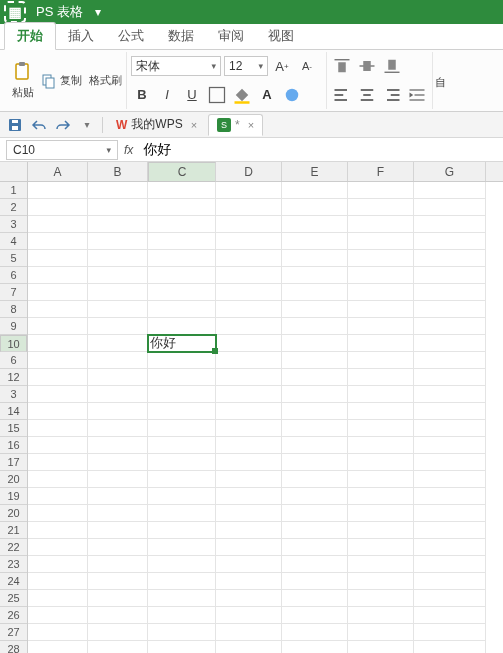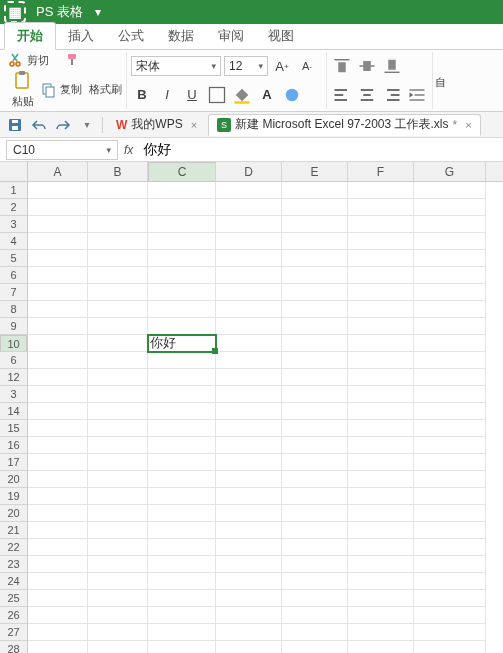--- a/index.html
+++ b/index.html
@@ -73,37 +73,20 @@
   <div class="tab active">开始</div>
   <div class="tab">插入</div>
   <div class="tab">公式</div>
   <div class="tab">数据</div>
   <div class="tab">审阅</div>
   <div class="tab">视图</div>
 </div>
 
 <div class="ribbon">
   <div class="rgrp">
-    <div class="rrow">
-      <span class="icon">
-          <svg viewBox="0 0 16 16">
-            <path d="M4 2l5 7M10 2l-5 7" stroke="#4a8" stroke-width="1.5" fill="none"></path>
-            <circle cx="4" cy="12" r="2" fill="none" stroke="#d60" stroke-width="1.5"></circle>
-            <circle cx="10" cy="12" r="2" fill="none" stroke="#d60" stroke-width="1.5"></circle>
-          </svg>
-        </span>
-      <span class="lbl">剪切</span>
-      <span style="width:10px"></span>
-      <span class="icon">
-          <svg viewBox="0 0 16 16">
-            <rect x="3" y="2" width="8" height="5" fill="#e8a" rx="1"></rect>
-            <rect x="6" y="7" width="2" height="6" fill="#888"></rect>
-          </svg>
-        </span>
-    </div>
     <div class="rrow">
       <div class="bigbtn">
         <span class="icon">
             <svg viewBox="0 0 22 22">
               <rect x="4" y="3" width="12" height="15" fill="#fff" stroke="#c90" stroke-width="1.5" rx="1"></rect>
               <rect x="7" y="1" width="6" height="4" fill="#888" rx="1"></rect>
             </svg>
           </span>
         <span class="lbl">粘贴</span>
       </div>
@@ -240,21 +223,20 @@
     </span>
   <span class="qbtn" style="font-size:10px;color:#777;">▾</span>
   <div class="sep"></div>
   <div class="dtab">
     <span class="wps-logo">W</span>
     <span>我的WPS</span>
     <span class="x">×</span>
   </div>
   <div class="dtab active">
     <span class="xls-ico">S</span>
-    <span>新建 Microsoft Excel 97-2003 工作表.xls</span>
     <span style="color:#888;">*</span>
     <span class="x">×</span>
   </div>
 </div>
 
 <div class="fbar">
   <div class="namebox">
     <span>C10</span>
     <span class="dd">▾</span>
   </div>

